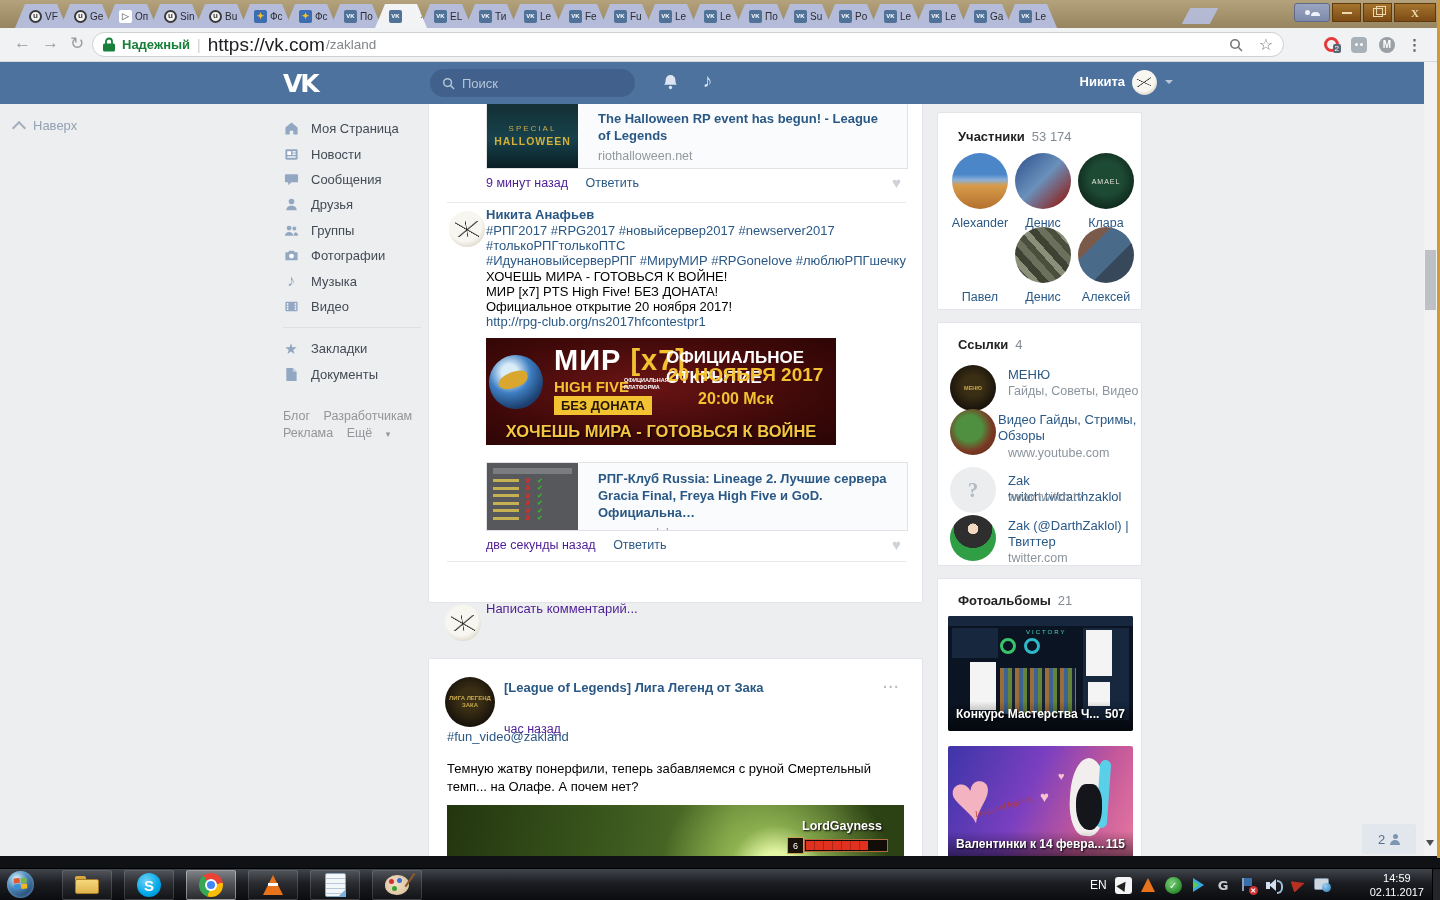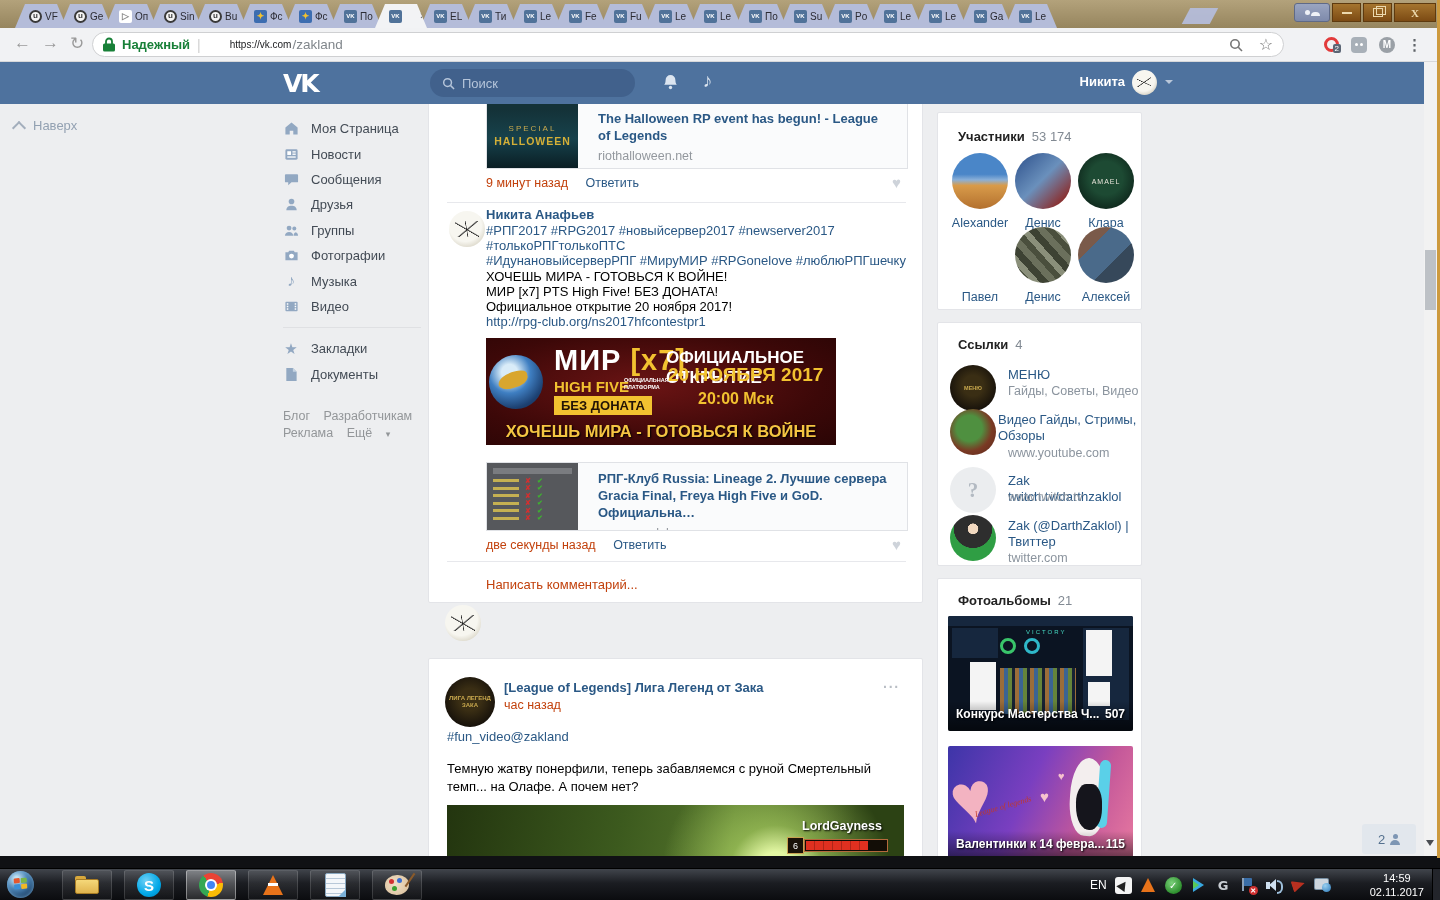--- a/index.html
+++ b/index.html
@@ -36,21 +36,21 @@
   .wb-min{width:10px;height:2px;background:#ecd9ae;}
   .wb-restore{width:8px;height:7px;border:1px solid #ecd9ae;position:relative;background:transparent;}
   .wb-restore::after{content:"";position:absolute;left:2px;top:-3px;width:8px;height:7px;border:1px solid #ecd9ae;}
   .wb-x{color:#ecd9ae;font-size:11px;font-weight:bold;font-family:"Liberation Serif",serif;}
   .toolbar{position:absolute;left:0;top:28px;width:1440px;height:34px;background:#f1f2f4;border-bottom:1px solid #d7d8da;box-sizing:border-box;}
   .navbtn{position:absolute;top:5px;font-size:17px;color:#9a9a9a;}
   .omnibox{position:absolute;left:92px;top:4px;width:1192px;height:25px;background:#fff;border:1px solid #cfd0d2;border-radius:13px;
     display:flex;align-items:center;padding:0 10px;box-sizing:border-box;gap:7px;}
   .sec-label{color:#188038;font-size:13px;font-weight:bold;}
   .omni-sep{color:#d0d0d0;font-size:14px;}
-  .url-host{color:#202124;font-size:10px;margin-left:22px;}
+  .url-host{color:#202124;font-size:19px;}
   .url-path{color:#80868b;font-size:13.5px;margin-left:-6px;}
   .omni-right{margin-left:auto;display:flex;align-items:center;gap:16px;}
   .ext{display:flex;align-items:center;gap:12px;position:absolute;right:18px;top:4px;height:25px;}
   .opera-o{width:15px;height:15px;border:3.5px solid #e23b3b;border-radius:50%;box-sizing:border-box;position:relative;}
   .opera-badge{position:absolute;right:-5px;bottom:-4px;background:#5b6675;color:#fff;font-size:8px;border-radius:2px;padding:0 2px;}
   .ext-grey{width:16px;height:16px;background:#a8b0b8;border-radius:4px;display:flex;align-items:center;justify-content:center;gap:2px;}
   .ext-grey i{width:3px;height:3px;border-radius:50%;background:#fff;}
   .ext-m{width:16px;height:16px;background:#9aa0a6;border-radius:50%;color:#fff;font-size:10px;font-weight:bold;
     display:flex;align-items:center;justify-content:center;}
   .menu-dots{color:#5f6368;font-size:15px;font-weight:bold;letter-spacing:0;}
@@ -72,21 +72,21 @@
   .naverh{position:absolute;left:14px;top:56px;color:#93a1b2;font-size:13px;display:flex;gap:9px;align-items:center;}
   .chev-up{width:8px;height:8px;border-left:2px solid #a3aebc;border-top:2px solid #a3aebc;transform:rotate(45deg);margin-top:4px;}
   .leftmenu{position:absolute;left:283px;top:54px;width:140px;}
   .mi{height:25.4px;display:flex;align-items:center;gap:12px;font-size:13px;color:#434b55;}
   .mic{width:16px;height:16px;color:#92a8c2;display:flex;align-items:center;justify-content:center;flex:0 0 auto;}
   .menu-div{height:1px;background:#dfe0e3;margin:8px 0 8px 0;width:138px;}
   .lm-footer{position:absolute;left:283px;top:346px;width:145px;color:#939699;font-size:12.5px;line-height:17px;}
   .lm-footer span{margin-right:10px;}
   .card{position:absolute;background:#fff;border:1px solid #e3e4e8;border-radius:2px;box-sizing:border-box;}
   .blue{color:#2a5885;}
-  .grey{color:#c2410c;}
+  .grey{color:#4c1d95;margin-top:24px;}
   .linkcard{position:absolute;border:1px solid #e0e2e6;display:flex;background:#fafbfc;}
   .lc-body{padding:7px 20px;overflow:hidden;}
   .lc-title{color:#2a5885;font-weight:bold;font-size:13px;line-height:17px;}
   .lc-domain{color:#93989e;font-size:12.5px;margin-top:5px;}
   .heart{position:absolute;color:#ced3da;font-size:15px;}
   .meta{position:absolute;font-size:12.5px;}
   .meta .reply{margin-left:14px;}
   .cavatar{position:absolute;width:36px;height:36px;border-radius:50%;}
   .sketch{background:radial-gradient(circle at 45% 40%,#f7f6f0 55%,#dcd8ca 78%,#c2bcab);position:relative;overflow:hidden;}
   .sketch::after{content:"";position:absolute;left:6px;top:10px;width:24px;height:16px;

